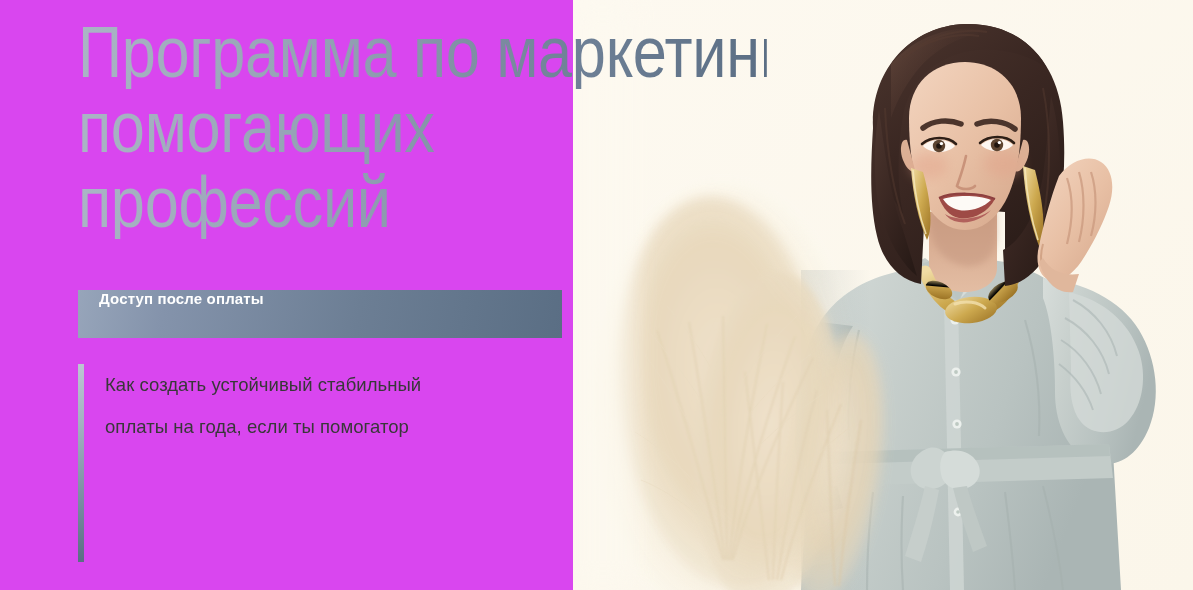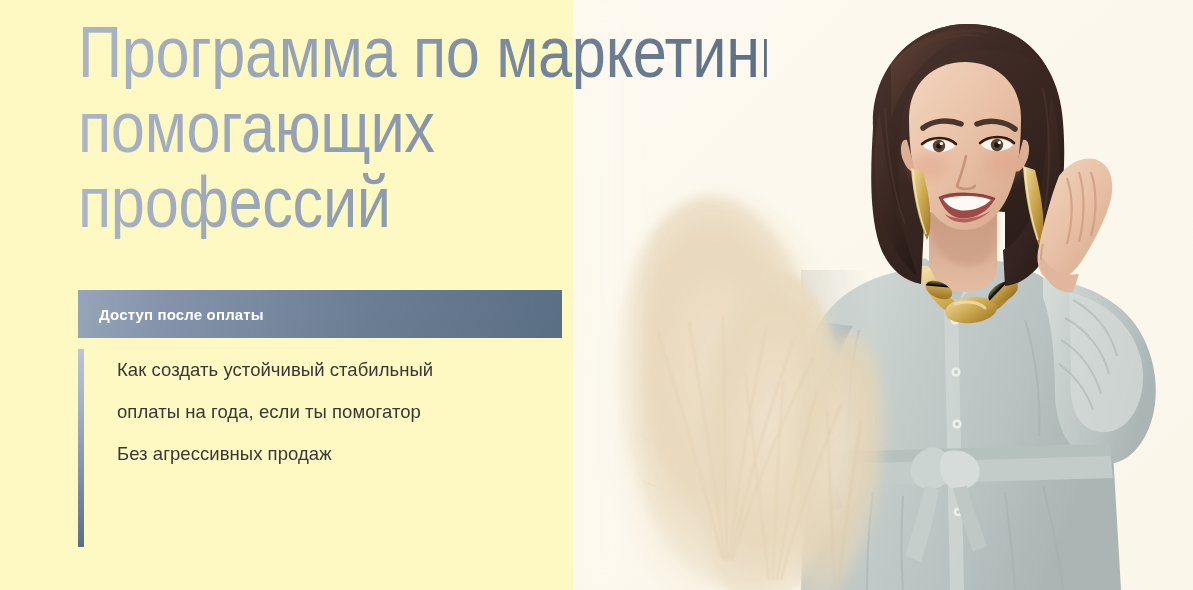--- a/index.html
+++ b/index.html
@@ -14,21 +14,21 @@
   body {
     background: #fdf9f0;
     font-family: "Liberation Sans", "DejaVu Sans", sans-serif;
     position: relative;
   }
 
   .hero {
     position: relative;
     width: 1193px;
     height: 590px;
-    background: #fef9c3;
+    background: #d946ef;
     overflow: hidden;
   }
 
   
   .hero-photo {
     position: absolute;
     right: 0;
     top: 0;
     width: 620px;
     height: 590px;
@@ -71,38 +71,36 @@
 
   
   .access-bar {
     position: absolute;
     left: 0;
     top: 290px;
     width: 484px;
     height: 48px;
     background: linear-gradient(100deg, #97a5ba 0%, #8493ab 18%, #6c7e94 58%, #5a6e84 100%);
     display: flex;
-    align-items: center;
   }
   .access-bar-label {
     color: #ffffff;
     font-size: 15px;
     font-weight: 700;
     letter-spacing: 0.15px;
     padding-left: 21px;
   }
 
   
   .benefits {
     position: absolute;
     left: 0;
-    top: 349px;
+    top: 364px;
     width: 560px;
     display: flex;
-    gap: 12px;
   }
   .benefits-rule {
     flex: 0 0 auto;
     width: 6px;
     height: 198px;
     background: linear-gradient(180deg, #bcc5d2 0%, #a3b0c1 30%, #7b8da3 68%, #5a6e84 100%);
   }
   .benefits-list {
     list-style: none;
     padding-left: 21px;
@@ -435,18 +433,17 @@
 
     <div class="access-bar">
       <span class="access-bar-label">Доступ после оплаты</span>
     </div>
 
     <div class="benefits">
       <div class="benefits-rule"></div>
       <ul class="benefits-list">
         <li>Как создать устойчивый стабильный</li>
         <li>оплаты на года, если ты помогатор</li>
-        <li>Без агрессивных продаж</li>
       </ul>
     </div>
 
   </div>
 </div>
 
 </body></html>

